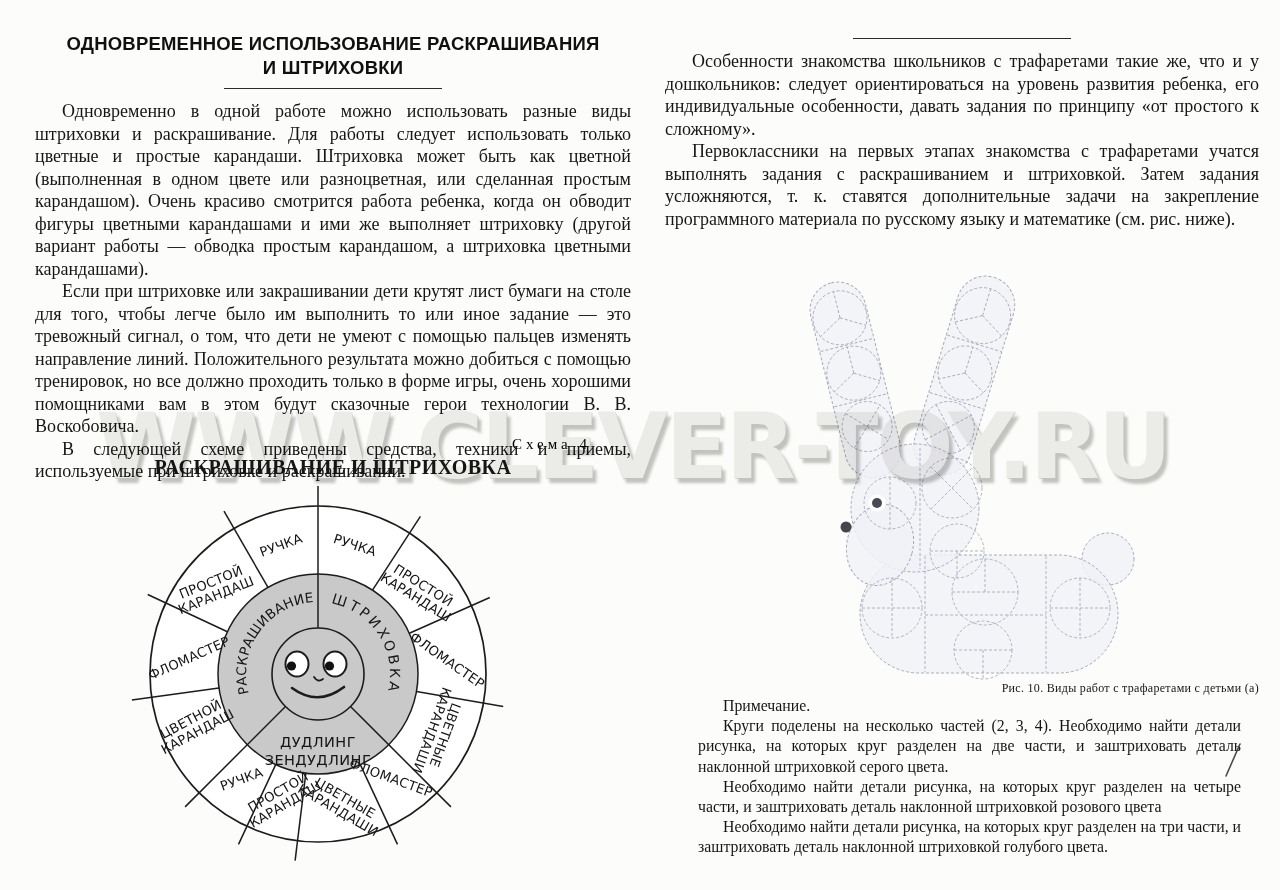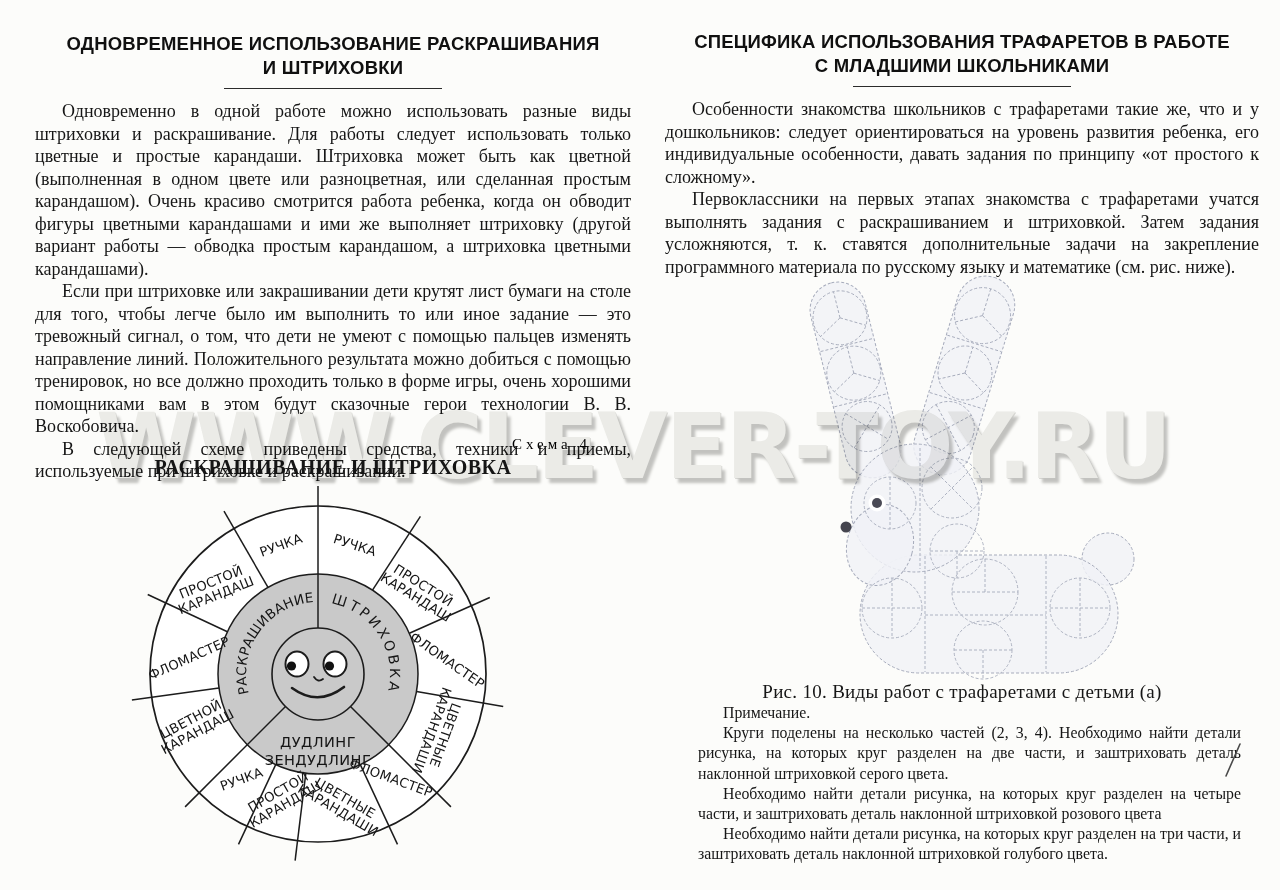--- a/index.html
+++ b/index.html
@@ -22,21 +22,21 @@
   #schema-block{position:absolute;left:35px;top:436px;width:596px;}
   .schema-label{
     text-align:right;padding-right:40px;font-size:15px;letter-spacing:4px;color:#000000;
   }
   .diagram-title{
     margin-top:3px;text-align:center;font-weight:bold;font-size:20px;letter-spacing:.5px;
   }
   #wheel-svg{position:absolute;left:88px;top:468px;z-index:1;}
   #rabbit-svg{position:absolute;left:770px;top:263px;z-index:1;}
   #figure-block{position:absolute;left:665px;top:681px;width:594px;z-index:1;}
-  .figure-caption{text-align:center;font-size:19px;letter-spacing:.3px;}
+  .figure-caption{text-align:right;font-size:12px;letter-spacing:.3px;}
   .notes{padding:0 18px 0 33px;font-size:15.8px;line-height:20.2px;text-align:justify;}
   .notes p{margin:0;text-indent:25px;}
   #watermark{
     position:absolute;left:96px;top:394px;z-index:5;white-space:nowrap;
     font-family:"DejaVu Sans", sans-serif;font-weight:bold;
     font-size:91px;letter-spacing:-2px;
     color:#eeeeec;
     text-shadow:4px 5px 3px #c5c5c3, 1px 1px 0 #dcdcda;
     mix-blend-mode:multiply;pointer-events:none;
   }
@@ -159,24 +159,20 @@
         <text class="wheel-label" x="0" y="-3.5">ПРОСТОЙ</text>
         <text class="wheel-label" x="0" y="10.5">КАРАНДАШ</text>
       </g>
       <g transform="translate(193.1,77.2) rotate(-20)">
         <text class="wheel-label" x="0" y="4.5">РУЧКА</text>
       </g>
     </g>
 </svg>
 
 <div class="col" id="right-col">
-  <div class="col-heading">
-    <div>СПЕЦИФИКА ИСПОЛЬЗОВАНИЯ ТРАФАРЕТОВ В РАБОТЕ</div>
-    <div>С МЛАДШИМИ ШКОЛЬНИКАМИ</div>
-  </div>
   <hr class="heading-rule">
   <div class="bodytext">
     <p>Особенности знакомства школьников с трафаретами такие же, что и у дошкольников: следует ориентироваться на уровень развития ребенка, его индивидуальные особенности, давать задания по принципу «от простого к сложному».</p>
     <p>Первоклассники на первых этапах знакомства с трафаретами учатся выполнять задания с раскрашиванием и штриховкой. Затем задания усложняются, т. к. ставятся дополнительные задачи на закрепление программного материала по русскому языку и математике (см. рис. ниже).</p>
   </div>
 </div>
 
 <svg id="rabbit-svg" width="380" height="422" viewBox="0 0 380 422">
 
   <circle class="st" cx="338" cy="296" r="26"></circle>

